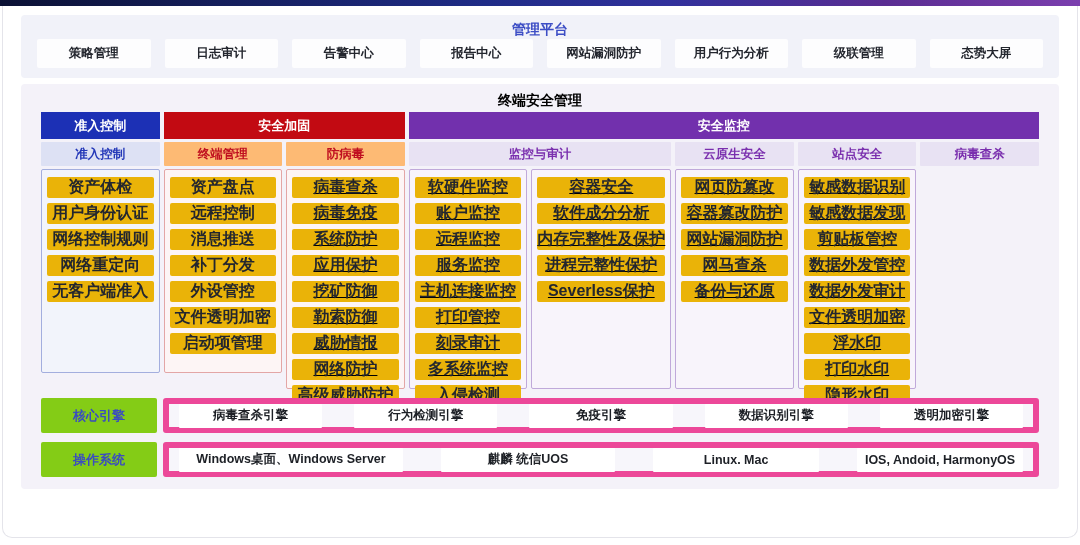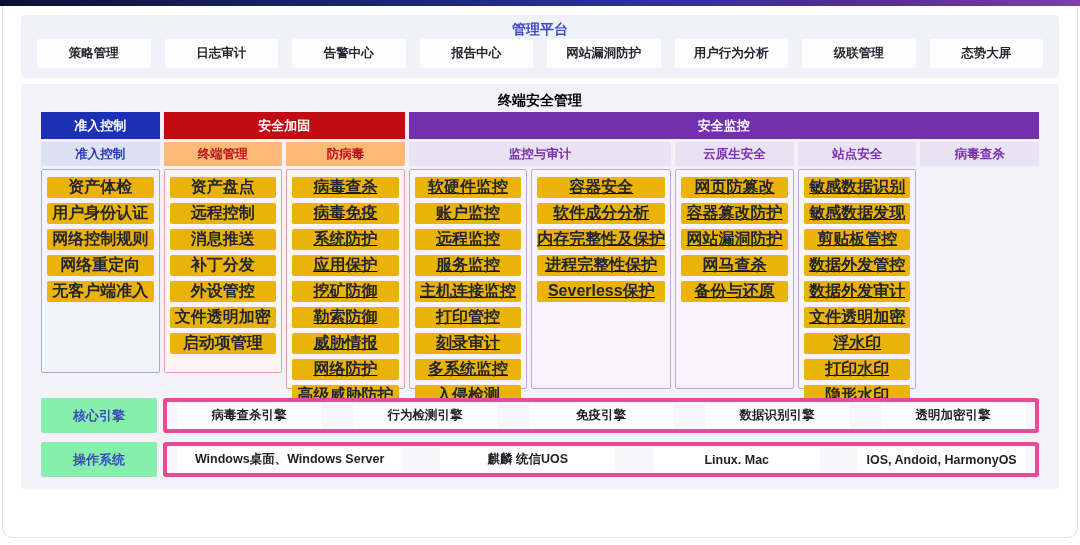--- a/index.html
+++ b/index.html
@@ -32,23 +32,23 @@
           padding:7px 5px;display:flex;flex-direction:column;gap:5px;background:#fff0;}
   .b-blue{border-color:#a3aede;background:#f2f4fb;}
   .b-red{border-color:#e3a6a6;background:#fdf5f5;}
   .b-purple{border-color:#c0a9da;background:#f8f4fb;}
   .short{height:204px;}
   .tall{height:220px;text-decoration:underline;}
   .item{background:#eab308;border-radius:2px;min-height:21px;display:flex;align-items:center;
         justify-content:center;font-size:16px;font-weight:bold;color:#23262e;white-space:nowrap;}
   
   .brow{display:flex;gap:6px;margin-top:9px;height:35px;}
-  .brow-label{width:116px;background:#86efac;color:#3a4cc0;font-size:13px;font-weight:bold;
+  .brow-label{width:116px;background:#84cc16;color:#3a4cc0;font-size:13px;font-weight:bold;
               display:flex;align-items:center;justify-content:center;border-radius:2px;}
-  .brow-box{flex:1;border:4px solid #ec4899;border-radius:3px;display:flex;align-items:center;
+  .brow-box{flex:1;border:6px solid #ec4899;border-radius:3px;display:flex;align-items:center;
             padding:0 10px;gap:32px;background:#f7f6fb;}
   .boxitem{flex:1;background:#fff;height:24px;display:flex;align-items:center;justify-content:center;
            font-size:12.5px;font-weight:bold;color:#1d2026;border-radius:1px;white-space:nowrap;}
   .os-row .brow-box{gap:38px;}
   .os-row .boxitem:first-child{flex:1.35;}
   .os-row .boxitem:nth-child(2){flex:1.05;}
 </style>
 </head>
 <body>
 

